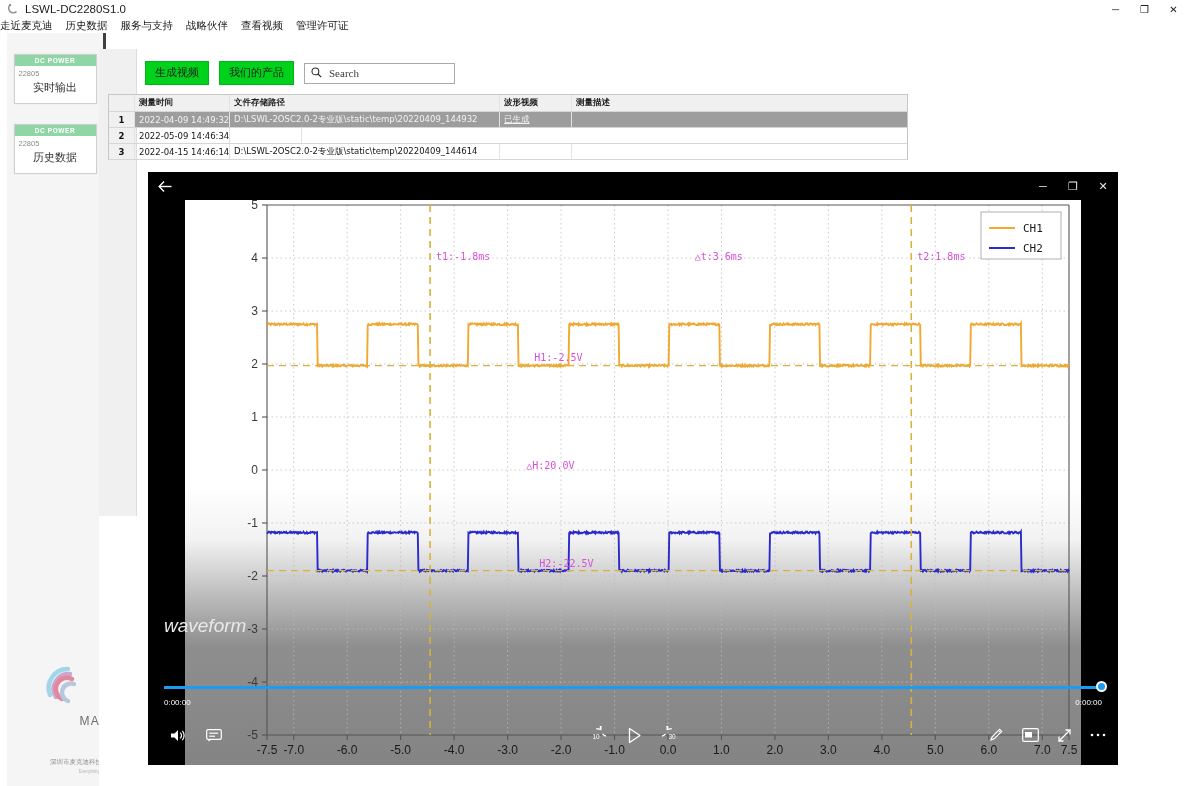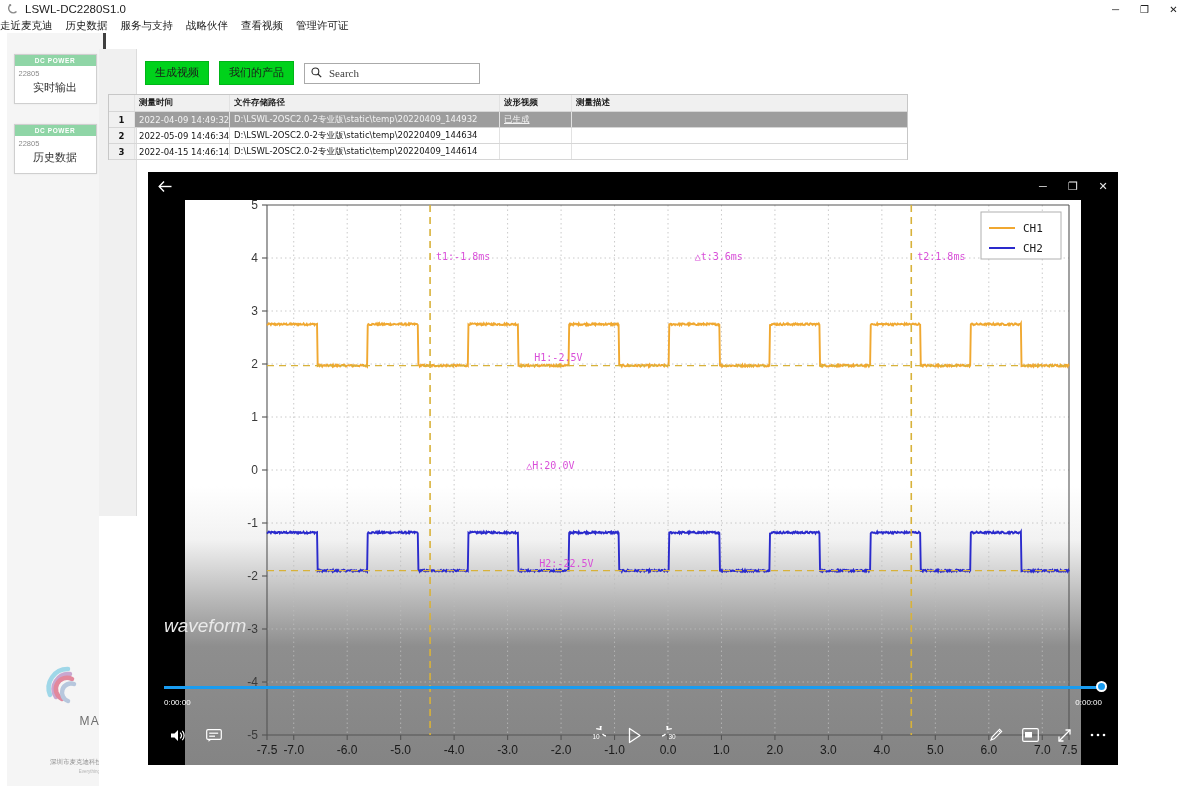--- a/index.html
+++ b/index.html
@@ -156,21 +156,21 @@
     color: #1a1a1a;
     border: 1px solid #00b518;
     font-size: 11px;
     padding: 3px 9px 4px 9px;
     margin-right: 10px;
     font-family: "DejaVu Sans", sans-serif;
     cursor: pointer;
   }
   .searchbox {
     position: relative;
-    width: 176px; height: 21px;
+    width: 151px; height: 21px;
     border: 1px solid #aaaaaa;
     background: #ffffff;
     display: flex; align-items: center;
   }
   .searchbox .s-icon {
     margin-left: 6px; margin-right: 5px;
     color: #3a3a3a; font-size: 11px;
     line-height: 1;
   }
   .searchbox input {
@@ -397,21 +397,20 @@
         <div class="tc c-path">D:\LSWL-2OSC2.0-2专业版\static\temp\20220409_144932</div>
         <div class="tc c-video">
             <span class="link-done">已生成</span>
           </div>
         <div class="tc c-desc"></div>
       </div>
 
       <div class="trow">
         <div class="tc idx">2</div>
         <div class="tc c-time">2022-05-09 14:46:34</div>
-        <div class="tc c-path">D:\LSWL-2OSC2.0-2专业版\static\temp\20220409_144634</div>
         <div class="tc c-video"></div>
         <div class="tc c-desc"></div>
       </div>
 
       <div class="trow">
         <div class="tc idx">3</div>
         <div class="tc c-time">2022-04-15 14:46:14</div>
         <div class="tc c-path">D:\LSWL-2OSC2.0-2专业版\static\temp\20220409_144614</div>
         <div class="tc c-video"></div>
         <div class="tc c-desc"></div>

